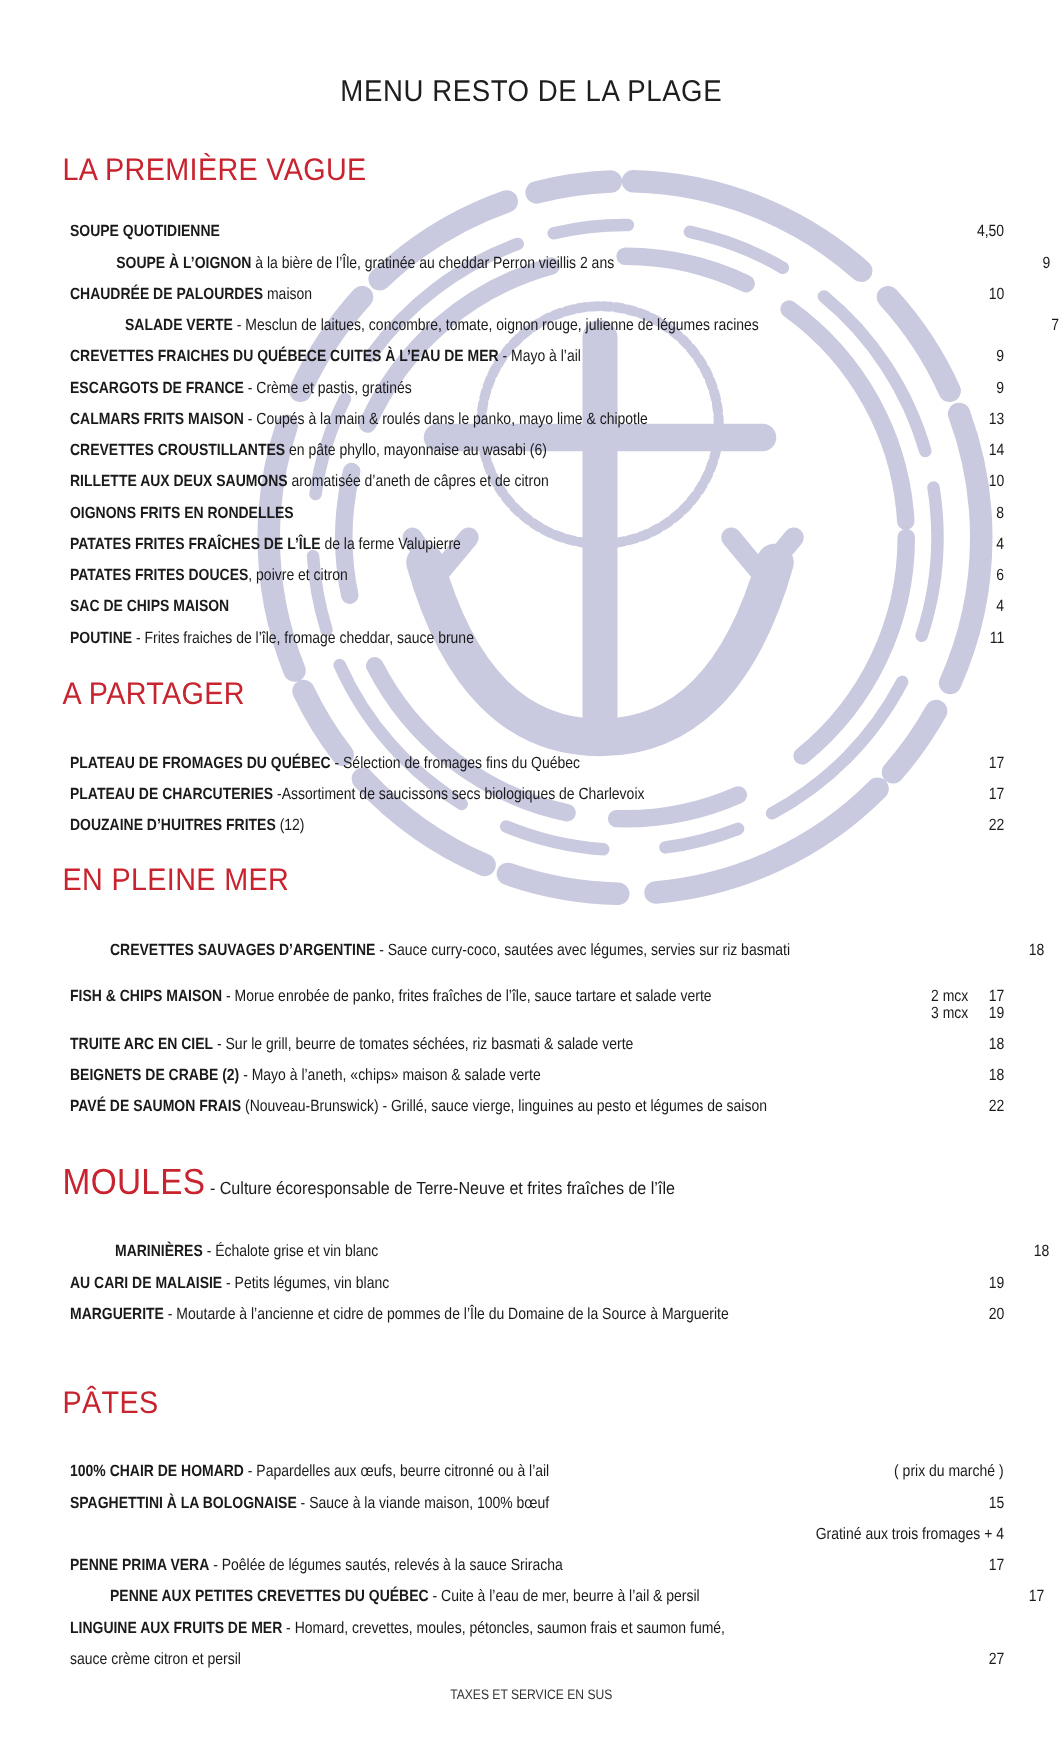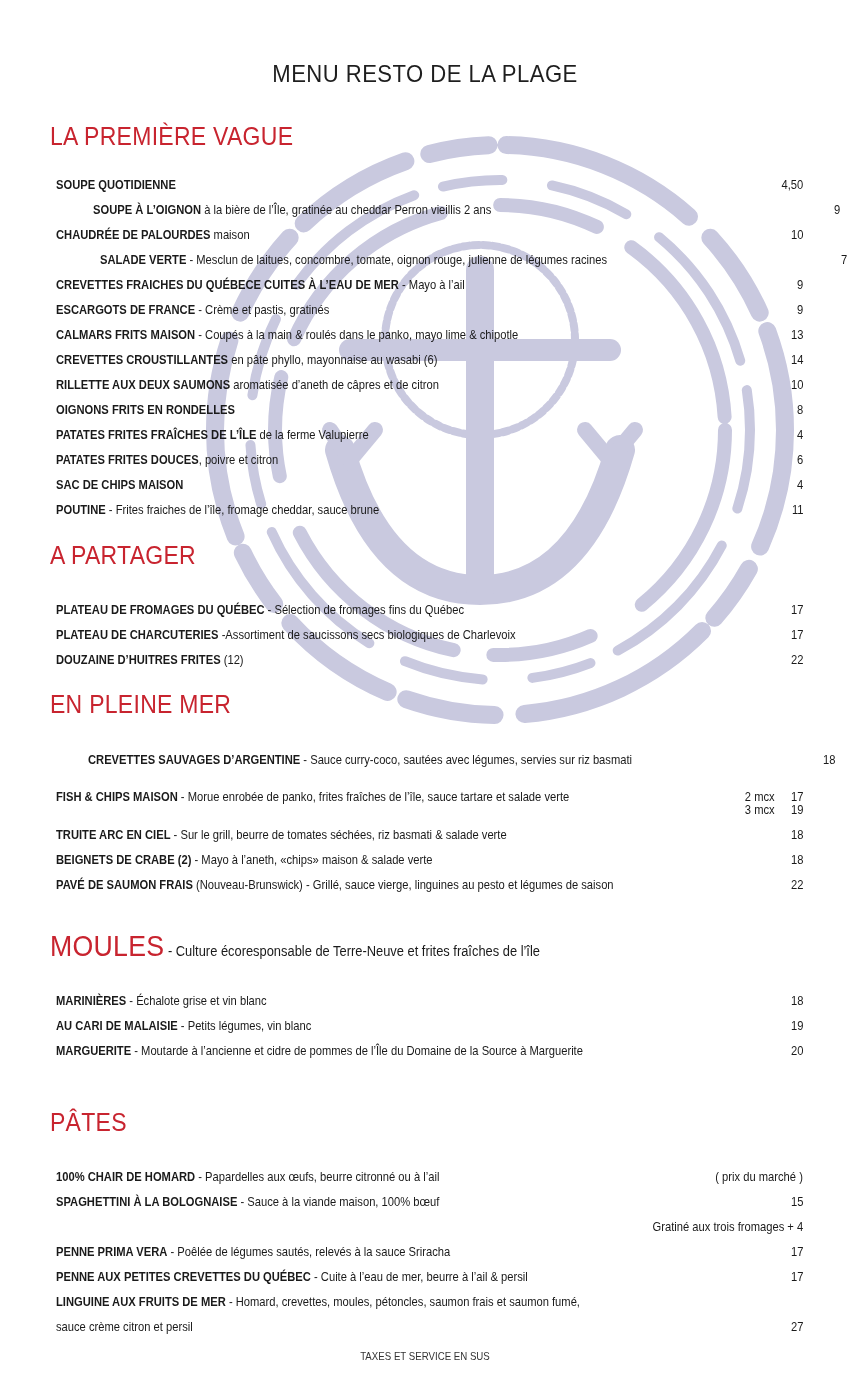--- a/index.html
+++ b/index.html
@@ -142,21 +142,21 @@
         <span class="price">18</span>
       </div>
       <div class="row" style="top: 847px;">
         <span class="txt"><span class="name">BEIGNETS DE CRABE (2)</span><span class="desc"> - Mayo à l’aneth, «chips» maison &amp; salade verte</span></span>
         <span class="price">18</span>
       </div>
       <div class="row" style="top: 872px;">
         <span class="txt"><span class="name">PAVÉ DE SAUMON FRAIS</span><span class="desc"> (Nouveau-Brunswick) - Grillé, sauce vierge, linguines au pesto et légumes de saison</span></span>
         <span class="price">22</span>
       </div>
-      <div class="row" style="top: 988px;">
+      <div class="row" style="top: 988px; margin-left: 36px;">
         <span class="txt"><span class="name">MARINIÈRES</span><span class="desc"> - Échalote grise et vin blanc</span></span>
         <span class="price">18</span>
       </div>
       <div class="row" style="top: 1013px;">
         <span class="txt"><span class="name">AU CARI DE MALAISIE</span><span class="desc"> - Petits légumes, vin blanc</span></span>
         <span class="price">19</span>
       </div>
       <div class="row" style="top: 1038px;">
         <span class="txt"><span class="name">MARGUERITE</span><span class="desc"> - Moutarde à l’ancienne et cidre de pommes de l’Île du Domaine de la Source à Marguerite</span></span>
         <span class="price">20</span>
@@ -170,21 +170,21 @@
         <span class="price">15</span>
       </div>
       <div class="row" style="top: 1214px;">
         <span class="txt"><span class="name"></span><span class="desc"></span></span>
         <span class="price">Gratiné aux trois fromages  + 4</span>
       </div>
       <div class="row" style="top: 1239px;">
         <span class="txt"><span class="name">PENNE PRIMA VERA</span><span class="desc"> - Poêlée de légumes sautés, relevés à la sauce Sriracha</span></span>
         <span class="price">17</span>
       </div>
-      <div class="row" style="top: 1264px;">
+      <div class="row" style="top: 1264px; margin-left: 32px;">
         <span class="txt"><span class="name">PENNE AUX PETITES CREVETTES DU QUÉBEC</span><span class="desc"> - Cuite à l’eau de mer, beurre à l’ail &amp; persil</span></span>
         <span class="price">17</span>
       </div>
       <div class="row" style="top: 1289px;">
         <span class="txt"><span class="name">LINGUINE AUX FRUITS DE MER</span><span class="desc"> - Homard, crevettes, moules, pétoncles, saumon frais et saumon fumé,</span></span>
         <span class="price"></span>
       </div>
       <div class="row" style="top: 1314px;">
         <span class="txt"><span class="name"></span><span class="desc">sauce crème citron et persil</span></span>
         <span class="price">27</span>

